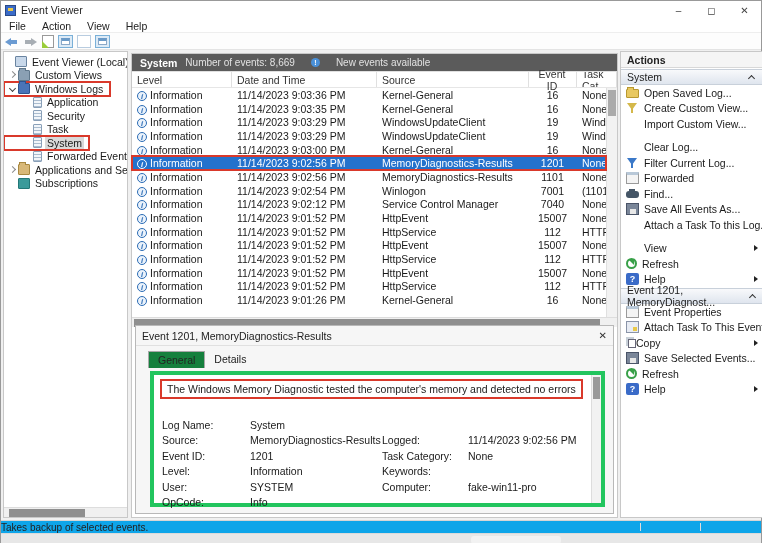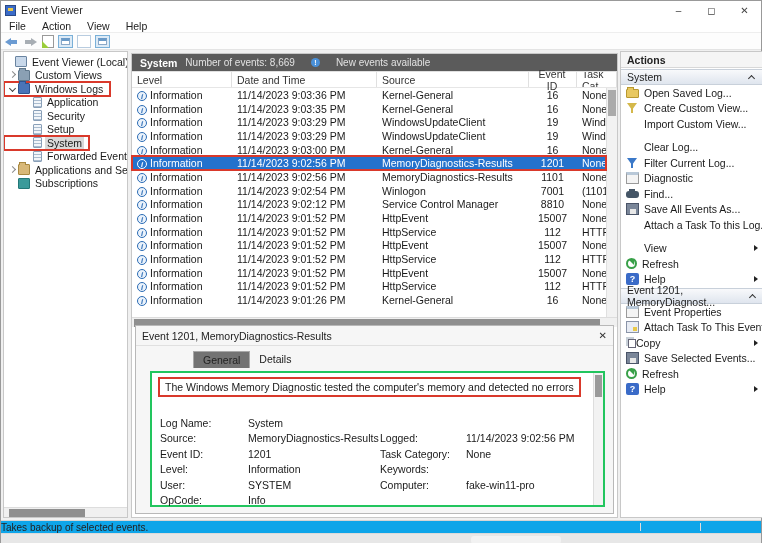--- a/index.html
+++ b/index.html
@@ -80,22 +80,22 @@
   .ev-vscroll .thumb { position:absolute; left:1px; top:2px; width:8px; height:26px; background:#ababab; }
   .ev-hscroll { height:10px; background:#f0f0f0; border-top:1px solid #ddd; position:relative; }
   .ev-hscroll .thumb { position:absolute; left:2px; top:1px; width:96%; height:8px; background:#8f8f8f; }
 
   
   .detail { position:absolute; left:3px; right:3px; top:271px; bottom:3px; border:1px solid #b8b8b8; background:#f6f6f6; }
   .detail-header { height:20px; display:flex; align-items:center; font-size:10.5px; color:#222; padding:0 6px; border-bottom:1px solid #e0e0e0; }
   .detail-close { margin-left:auto; font-size:10px; color:#333; }
   .tabs { display:flex; padding:5px 0 0 12px; height:22px; }
   .tab { font-size:10.5px; color:#222; padding:2px 9px; position:relative; }
-  .tab.active { background:#737373; border:1px solid #a8a8a8; border-bottom:none; z-index:2;margin-left:45px; }
-  .detail-body { position:absolute; left:14px; right:8px; top:45px; bottom:6px; background:#fff; border:2px solid #22c55e; }
+  .tab.active { background:#15803d; border:1px solid #a8a8a8; border-bottom:none; z-index:2; }
+  .detail-body { position:absolute; left:14px; right:8px; top:45px; bottom:6px; background:#fff; border:4px solid #22c55e; }
   .msg-wrap { padding:4px 6px; }
   .msg-text { display:inline-block; font-size:10.5px; color:#1a1a1a; border:2px solid #d9392b; padding:2px 5px; }
   .fields { margin:14px 0 0 8px; font-size:10.5px; color:#1a1a1a; }
   .frow { display:flex; height:15.5px; align-items:center; }
   .fl1 { width:88px; flex:none; } .fv1 { width:132px; flex:none; }
   .fl2 { width:86px; flex:none; } .fv2 { flex:1; }
   .detail-vscroll { position:absolute; right:0; top:0; bottom:0; width:10px; background:#f2f2f2; border-left:1px solid #ddd; }
   .detail-vscroll .thumb { position:absolute; left:1px; top:2px; width:7px; height:22px; background:#9a9a9a; }
 
   
@@ -189,21 +189,21 @@
           <span class="tlabel">Application</span>
         </div>
         <div class="tree-item d2">
           <span class="expander" style="visibility: hidden;"></span>
           <span class="ticon icon-log"></span>
           <span class="tlabel">Security</span>
         </div>
         <div class="tree-item d2">
           <span class="expander" style="visibility: hidden;"></span>
           <span class="ticon icon-log"></span>
-          <span class="tlabel">Setup</span>
+          <span class="tlabel">Task</span>
         </div>
         <div class="tree-item d2 redbox selected">
           <span class="expander" style="visibility: hidden;"></span>
           <span class="ticon icon-log"></span>
           <span class="tlabel">System</span>
         </div>
         <div class="tree-item d2">
           <span class="expander" style="visibility: hidden;"></span>
           <span class="ticon icon-log"></span>
           <span class="tlabel">Forwarded Events</span>
@@ -297,21 +297,21 @@
             <span class="c c-level"><span class="lvl-icon">i</span><span>Information</span></span>
             <span class="c c-date">11/14/2023 9:02:54 PM</span>
             <span class="c c-src">Winlogon</span>
             <span class="c c-id">7001</span>
             <span class="c c-cat">(1101)</span>
           </div>
           <div class="trow">
             <span class="c c-level"><span class="lvl-icon">i</span><span>Information</span></span>
             <span class="c c-date">11/14/2023 9:02:12 PM</span>
             <span class="c c-src">Service Control Manager</span>
-            <span class="c c-id">8810</span>
+            <span class="c c-id">7040</span>
             <span class="c c-cat">None</span>
           </div>
           <div class="trow">
             <span class="c c-level"><span class="lvl-icon">i</span><span>Information</span></span>
             <span class="c c-date">11/14/2023 9:01:52 PM</span>
             <span class="c c-src">HttpEvent</span>
             <span class="c c-id">15007</span>
             <span class="c c-cat">None</span>
           </div>
           <div class="trow">
@@ -447,21 +447,21 @@
           <span>Clear Log...</span>
           <span class="submenu-arrow" style="visibility: hidden;"></span>
         </div>
         <div class="action-item">
           <span class="aicon icon-funnel-b"></span>
           <span>Filter Current Log...</span>
           <span class="submenu-arrow" style="visibility: hidden;"></span>
         </div>
         <div class="action-item">
           <span class="aicon icon-props"></span>
-          <span>Diagnostic</span>
+          <span>Forwarded</span>
           <span class="submenu-arrow" style="visibility: hidden;"></span>
         </div>
         <div class="action-item">
           <span class="aicon icon-find"></span>
           <span>Find...</span>
           <span class="submenu-arrow" style="visibility: hidden;"></span>
         </div>
         <div class="action-item">
           <span class="aicon icon-save"></span>
           <span>Save All Events As...</span>

